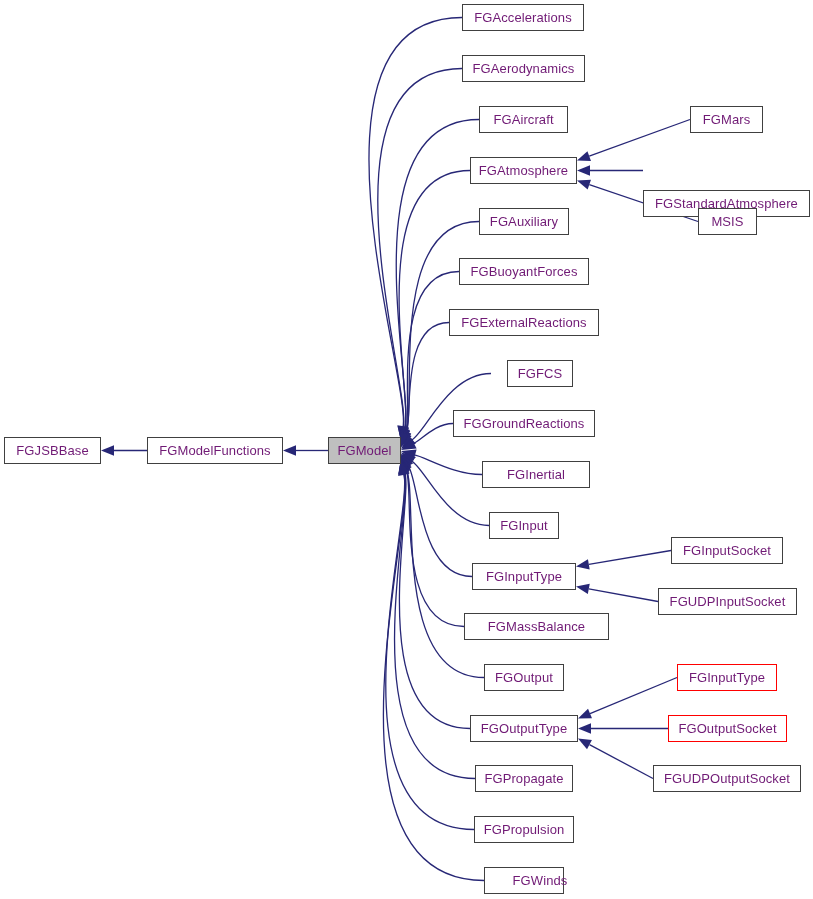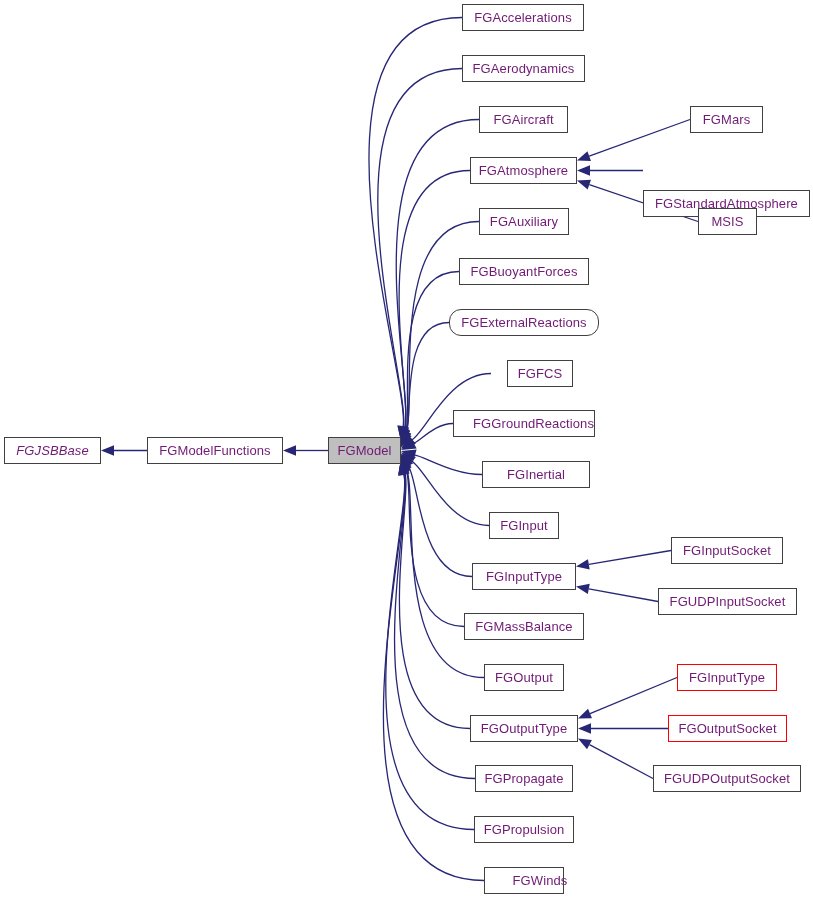--- a/index.html
+++ b/index.html
@@ -164,21 +164,21 @@
       <g>
         <path d="M 668 728.5 L 591 728.5" fill="none" stroke="#272776" stroke-width="1.3"></path>
         <polygon points="578,728.5 591,723.3 591,733.7" fill="#272776"></polygon>
       </g>
       <g>
         <path d="M 653 778.5 L 589.4705882352941 744.6176470588235" fill="none" stroke="#272776" stroke-width="1.3"></path>
         <polygon points="578,738.5 591.9176470588236,740.0294117647059 587.0235294117647,749.2058823529412" fill="#272776"></polygon>
       </g>
     </svg>
   <div id="nodes">
-      <div class="node" style="left: 4px; top: 437px; width: 97px; height: 27px; font-style: italic;">
+      <div class="node" style="left: 4px; top: 437px; width: 97px; height: 27px;">
         <span class="label">FGJSBBase</span>
       </div>
       <div class="node" style="left: 147px; top: 437px; width: 136px; height: 27px;">
         <span class="label">FGModelFunctions</span>
       </div>
       <div class="node highlight" style="left: 328px; top: 437px; width: 73px; height: 27px;">
         <span class="label">FGModel</span>
       </div>
       <div class="node" style="left: 462px; top: 4px; width: 122px; height: 27px;">
         <span class="label">FGAccelerations</span>
@@ -191,39 +191,39 @@
       </div>
       <div class="node" style="left: 470px; top: 157px; width: 107px; height: 27px;">
         <span class="label">FGAtmosphere</span>
       </div>
       <div class="node" style="left: 479px; top: 208px; width: 90px; height: 27px;">
         <span class="label">FGAuxiliary</span>
       </div>
       <div class="node" style="left: 459px; top: 258px; width: 130px; height: 27px;">
         <span class="label">FGBuoyantForces</span>
       </div>
-      <div class="node" style="left: 449px; top: 309px; width: 150px; height: 27px; border-radius: 12px;">
+      <div class="node" style="left: 449px; top: 309px; width: 150px; height: 27px;">
         <span class="label">FGExternalReactions</span>
       </div>
       <div class="node" style="left: 491px; top: 360px; width: 66px; height: 27px; margin-left: 16px;">
         <span class="label">FGFCS</span>
       </div>
-      <div class="node" style="left: 453px; top: 410px; width: 142px; height: 27px; justify-content: flex-end;">
+      <div class="node" style="left: 453px; top: 410px; width: 142px; height: 27px;">
         <span class="label">FGGroundReactions</span>
       </div>
       <div class="node" style="left: 482px; top: 461px; width: 108px; height: 27px;">
         <span class="label">FGInertial</span>
       </div>
       <div class="node" style="left: 489px; top: 512px; width: 70px; height: 27px;">
         <span class="label">FGInput</span>
       </div>
       <div class="node" style="left: 472px; top: 563px; width: 104px; height: 27px;">
         <span class="label">FGInputType</span>
       </div>
-      <div class="node" style="left: 464px; top: 613px; width: 120px; height: 27px;">
+      <div class="node" style="left: 464px; top: 613px; width: 145px; height: 27px;">
         <span class="label">FGMassBalance</span>
       </div>
       <div class="node" style="left: 484px; top: 664px; width: 80px; height: 27px;">
         <span class="label">FGOutput</span>
       </div>
       <div class="node" style="left: 470px; top: 715px; width: 108px; height: 27px;">
         <span class="label">FGOutputType</span>
       </div>
       <div class="node" style="left: 475px; top: 765px; width: 98px; height: 27px;">
         <span class="label">FGPropagate</span>

